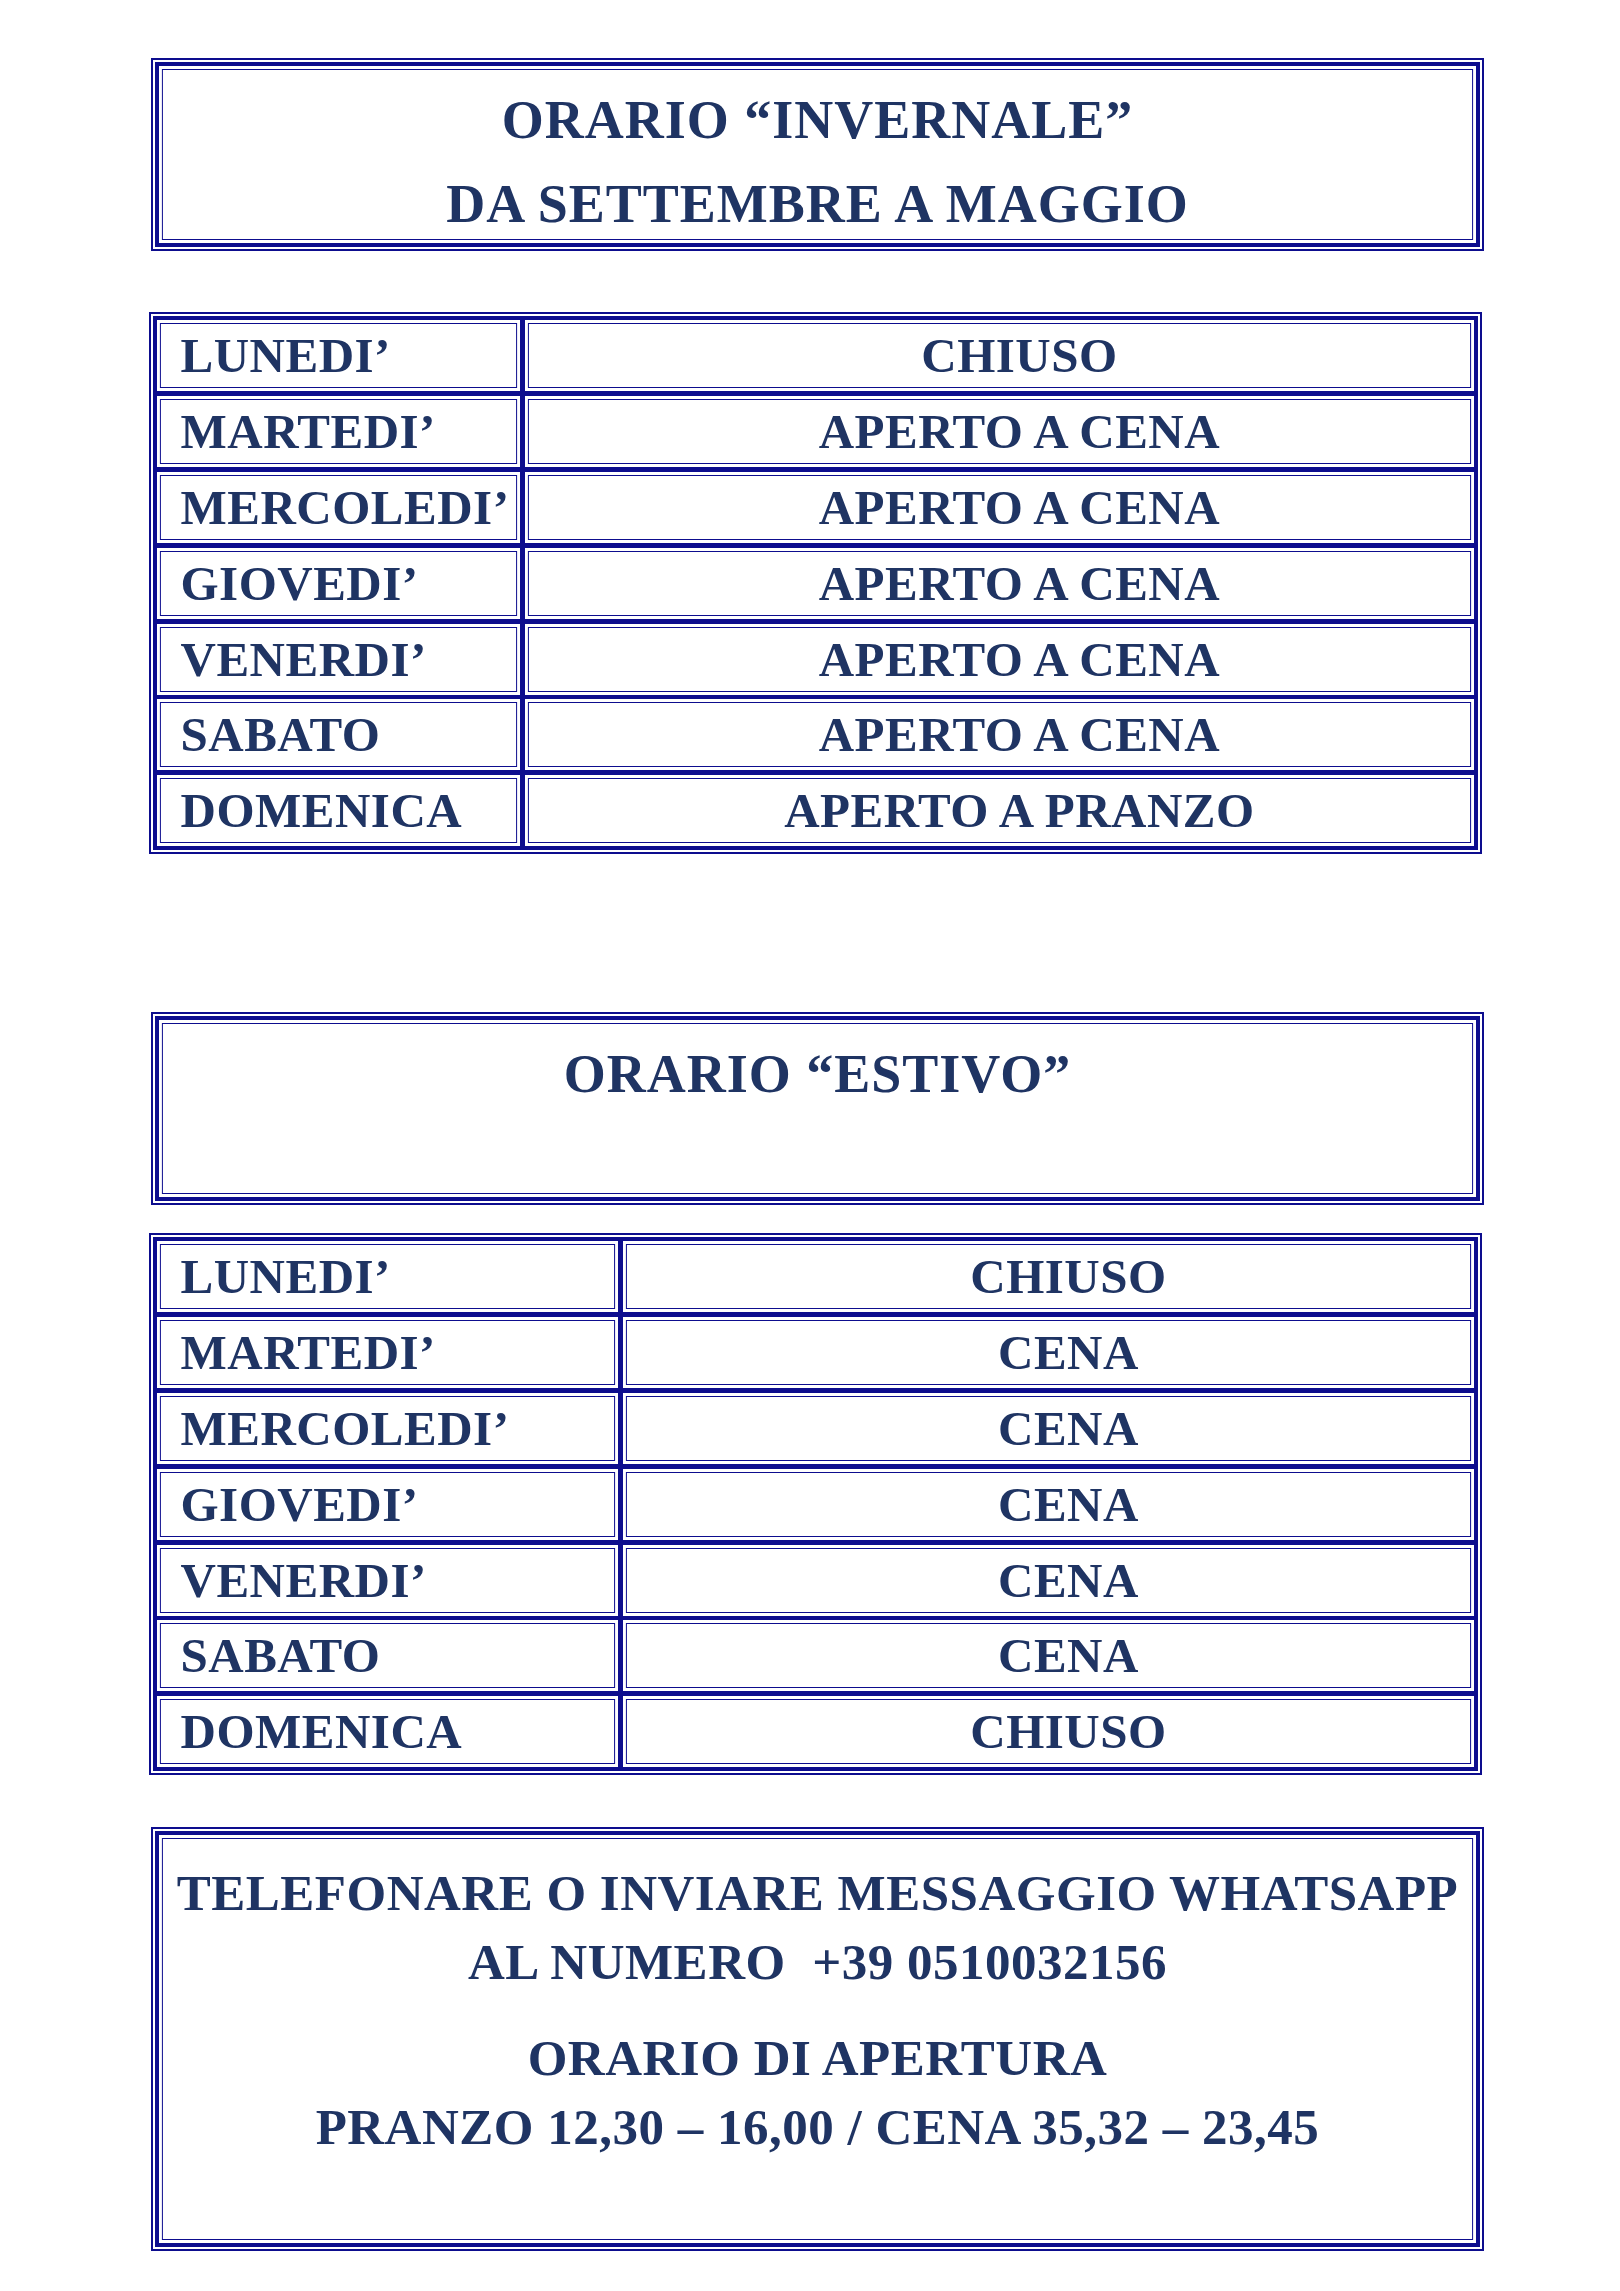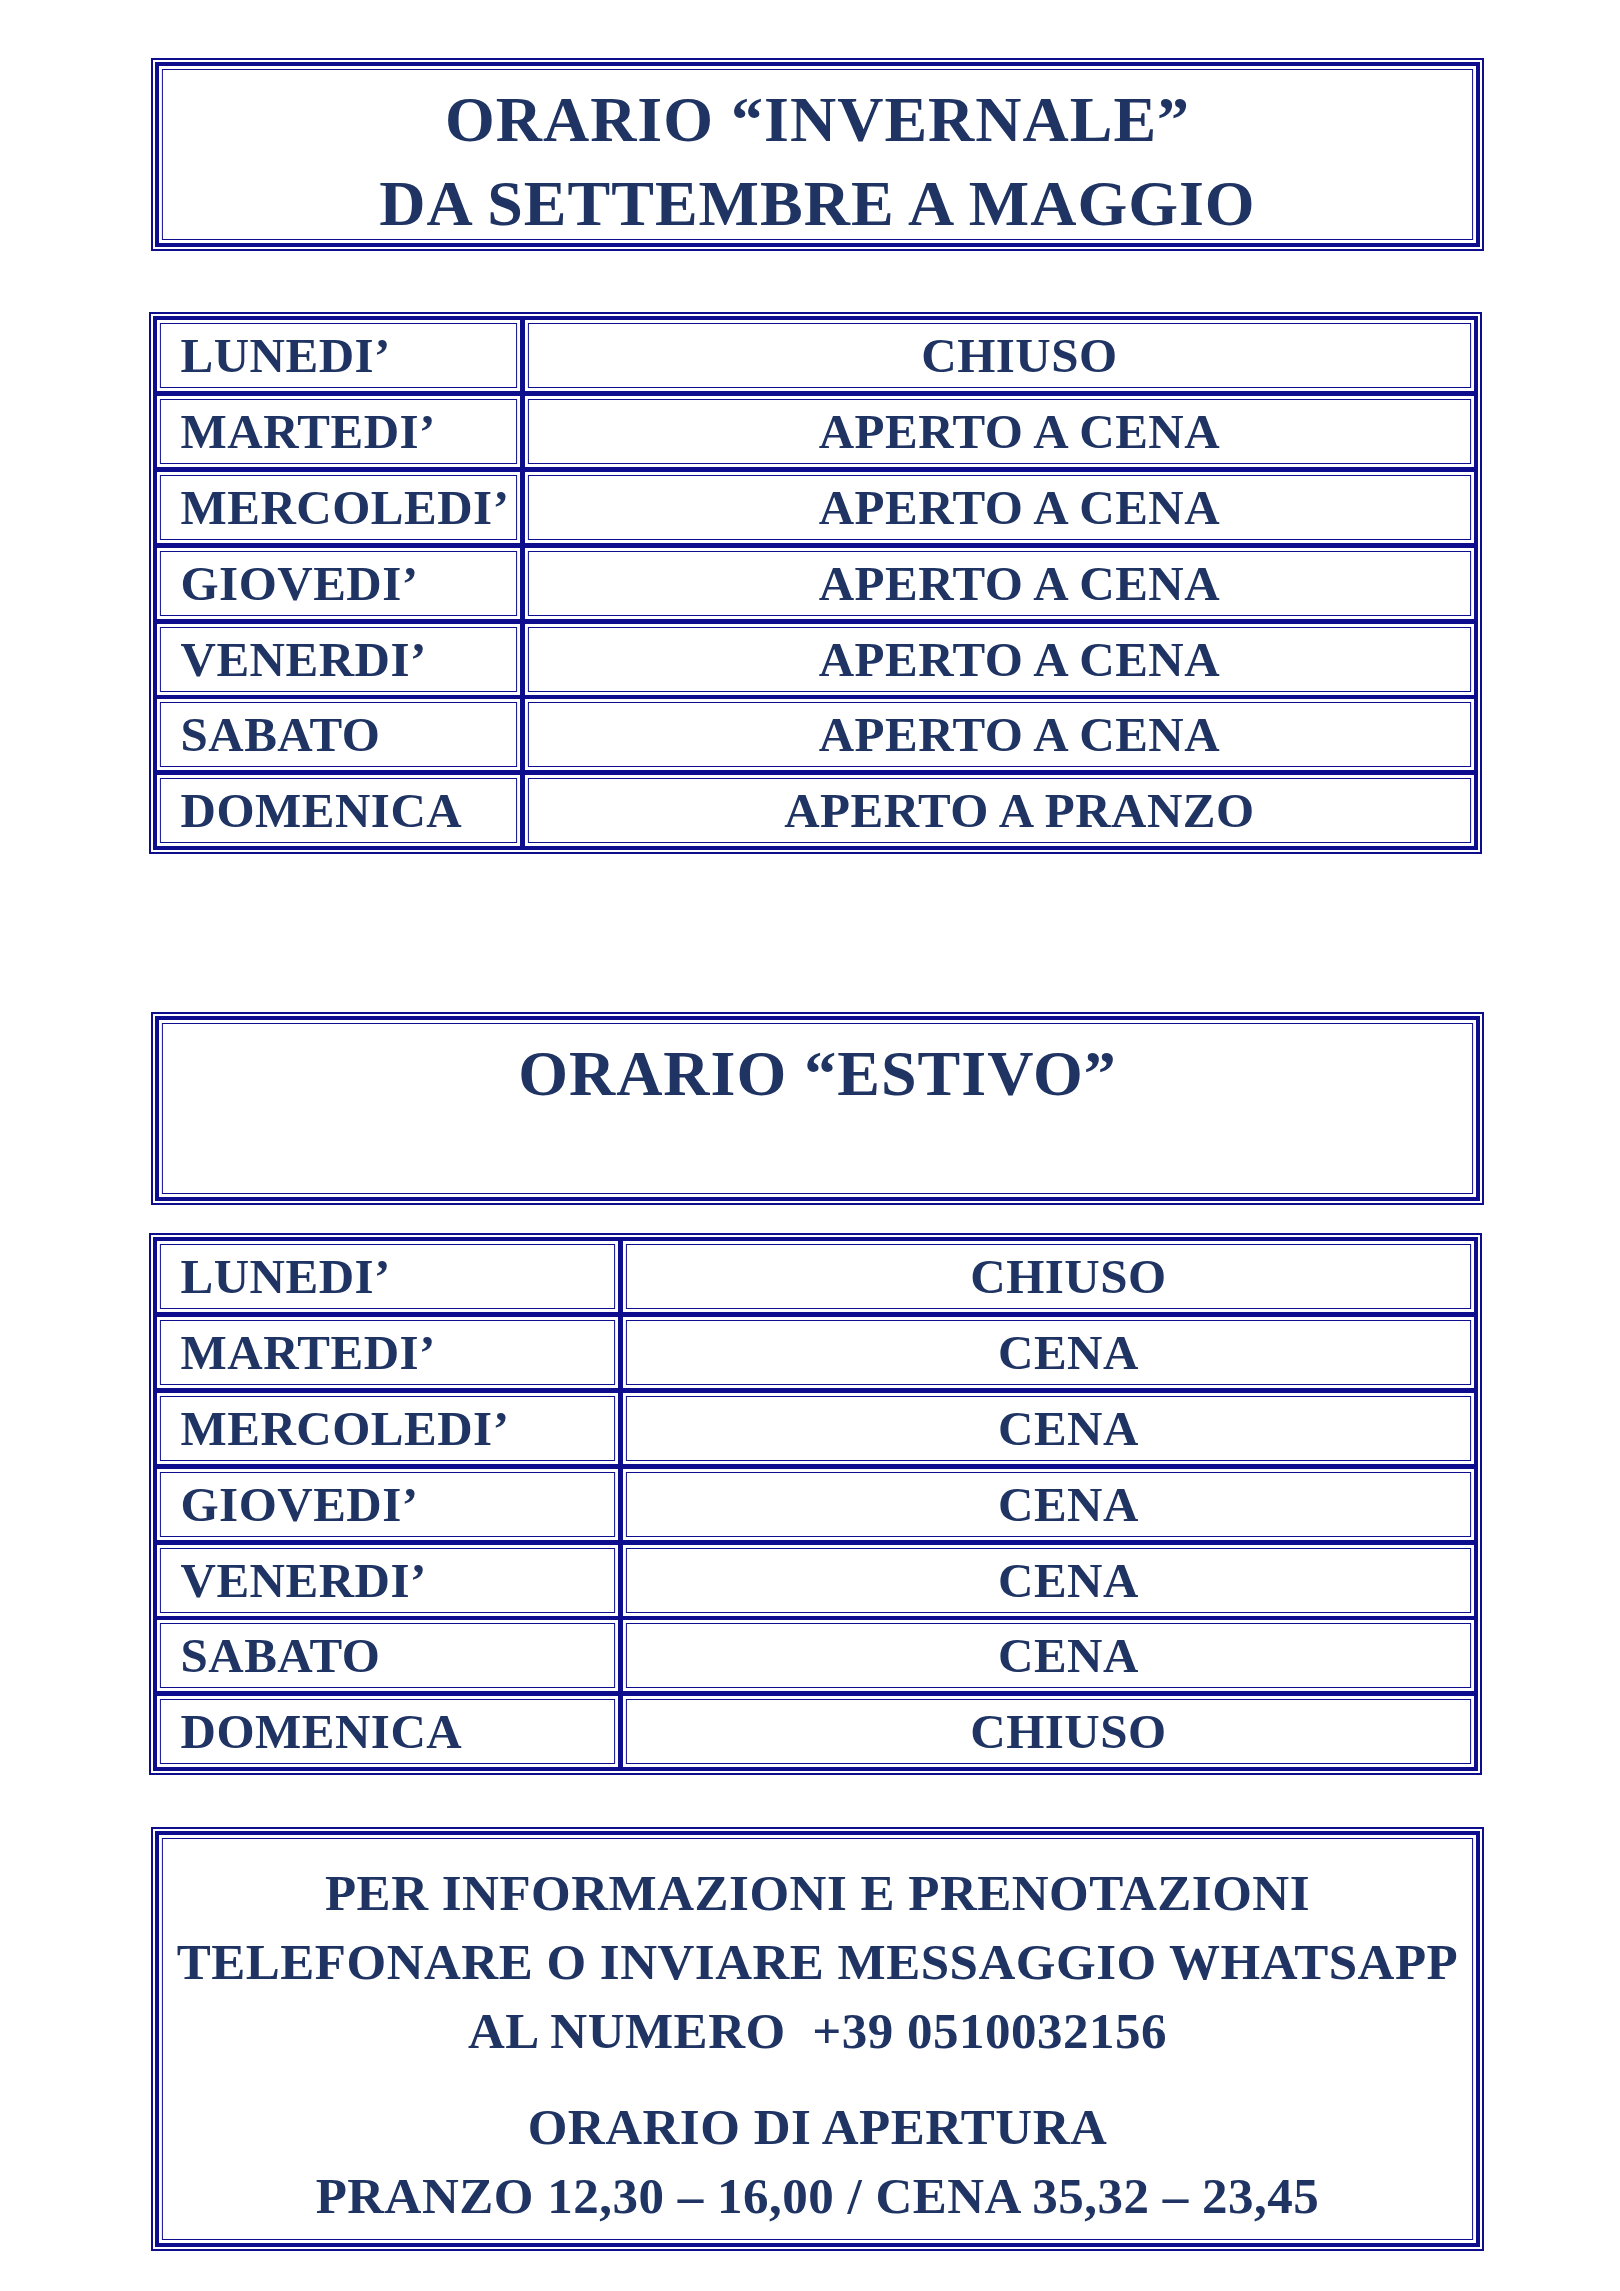--- a/index.html
+++ b/index.html
@@ -15,21 +15,21 @@
   }
   
   .tribox{
     position:absolute;left:155px;width:1325px;background:#ffffff;
     border:4.9px solid var(--navy);
     outline:2px solid var(--navy);outline-offset:2px;
     box-shadow:inset 0 0 0 2.9px #ffffff, inset 0 0 0 3.9px var(--navy);
   }
   .title-box{height:185px;text-align:center;padding-top:11.8px;}
   .title-line{
-    font-size:64px;font-weight:700;line-height:84px;
+    font-size:54px;font-weight:700;line-height:84px;
     letter-spacing:1px;white-space:nowrap;
   }
   
   .sched{
     position:absolute;left:153px;width:1325px;
     display:grid;gap:4.9px;background:var(--navy);
     border:4.9px solid var(--navy);
     outline:2px solid var(--navy);outline-offset:2px;
   }
   .sched.winter{grid-template-columns:363px 1fr;}
@@ -91,21 +91,20 @@
   <div class="cell status">CENA</div>
   <div class="cell day">VENERDI’</div>
   <div class="cell status">CENA</div>
   <div class="cell day">SABATO</div>
   <div class="cell status">CENA</div>
   <div class="cell day">DOMENICA</div>
   <div class="cell status">CHIUSO</div>
 </div>
 
 <div class="tribox footer-box" style="top:1831px;">
-  <div class="fline">PER INFORMAZIONI E PRENOTAZIONI</div>
   <div class="fline">TELEFONARE O INVIARE MESSAGGIO WHATSAPP</div>
   <div class="fline">AL NUMERO  +39 0510032156</div>
   <div class="hours">
     <div class="fline">ORARIO DI APERTURA</div>
     <div class="fline">PRANZO 12,30 – 16,00 / CENA 35,32 – 23,45</div>
   </div>
 </div>
 
 
 </body></html>

